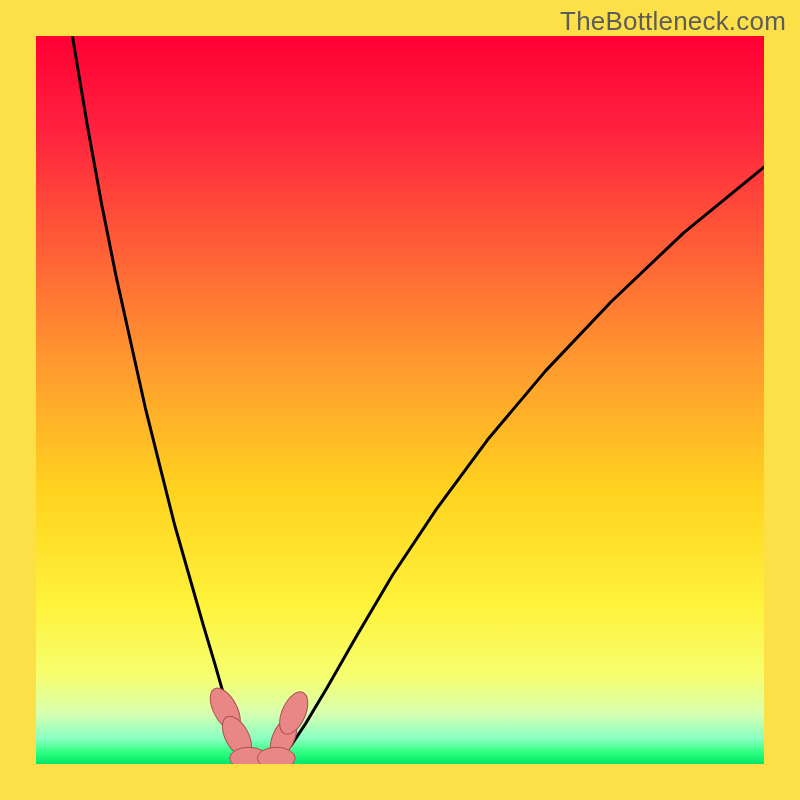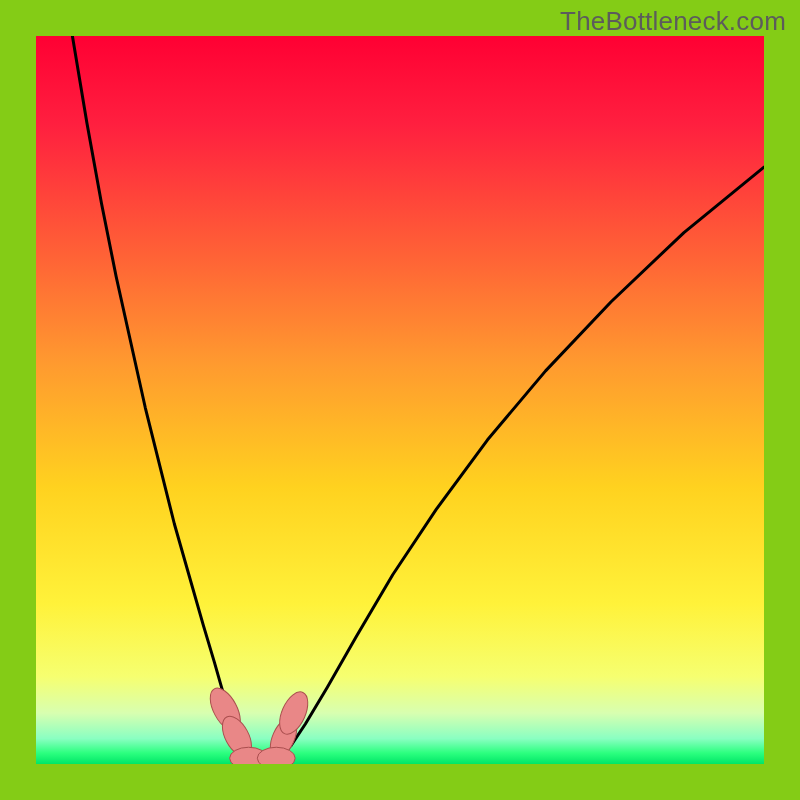--- a/index.html
+++ b/index.html
@@ -10,21 +10,21 @@
     background: #000;
     overflow: hidden;
     font-family: Arial, Helvetica, sans-serif;
   }
   .frame {
     position: absolute;
     left: 0;
     top: 0;
     width: 800px;
     height: 800px;
-    background: #84cc16;
+    background: #fde047;
   }
   .plot {
     position: absolute;
     left: 36px;
     top: 36px;
     width: 728px;
     height: 728px;
     overflow: hidden;
   }
   .grad {

